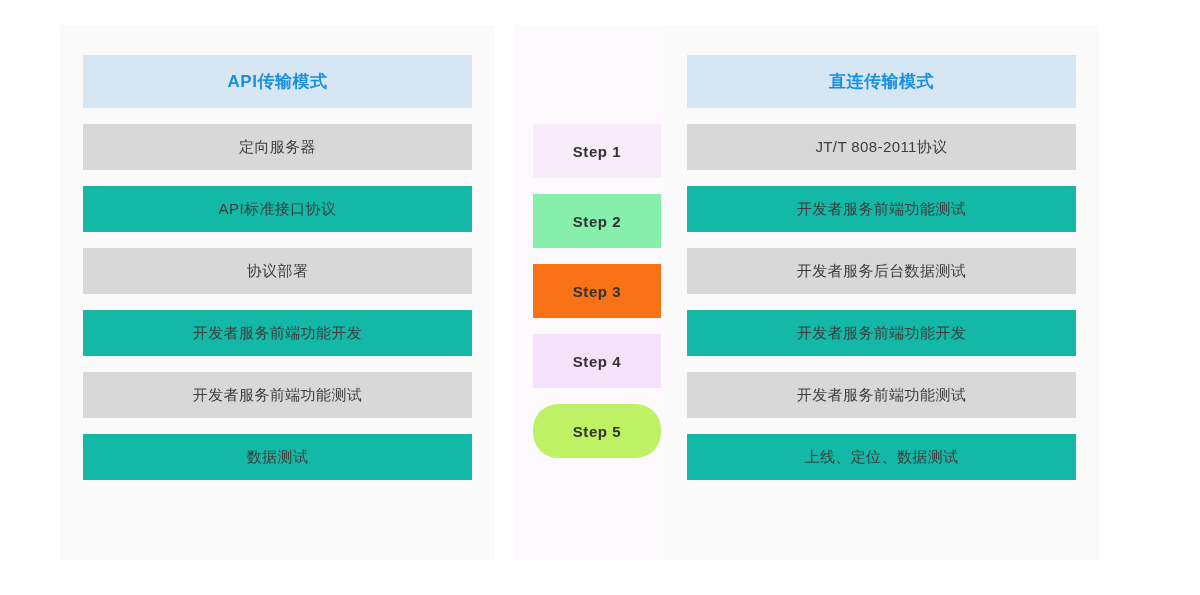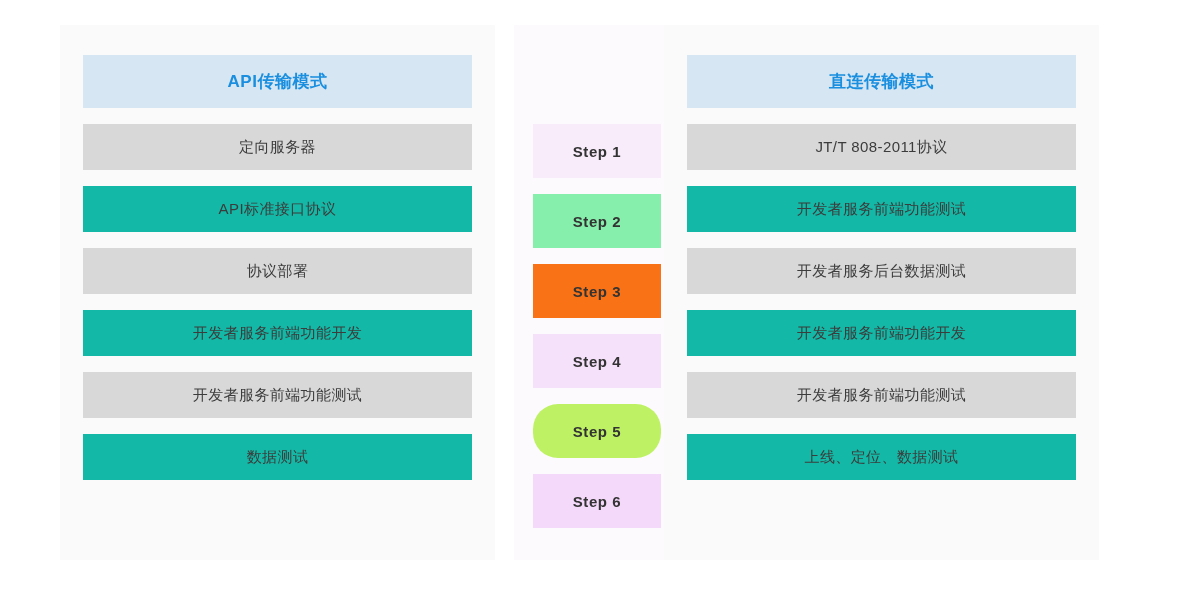--- a/index.html
+++ b/index.html
@@ -118,21 +118,20 @@
     </div>
   </div>
 
   <div class="panel panel-mid">
     <div class="stack">
       <div class="step-row step-p1">Step 1</div>
       <div class="step-row step-p2">Step 2</div>
       <div class="step-row step-p3">Step 3</div>
       <div class="step-row step-p4">Step 4</div>
       <div class="step-row step-p5">Step 5</div>
-      <div class="step-row step-p6">Step 6</div>
     </div>
   </div>
 
   <div class="panel panel-right">
     <div class="stack">
       <div class="col-header">直连传输模式</div>
 
       <div class="row shade-dark">JT/T 808-2011协议</div>
       <div class="row shade-light">开发者服务前端功能测试</div>
       <div class="row shade-dark">开发者服务后台数据测试</div>

